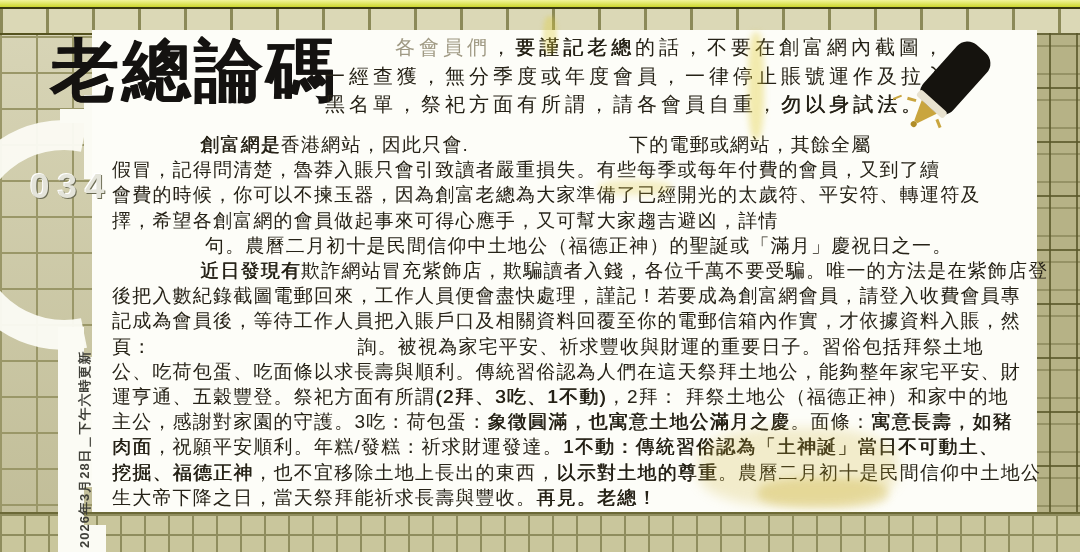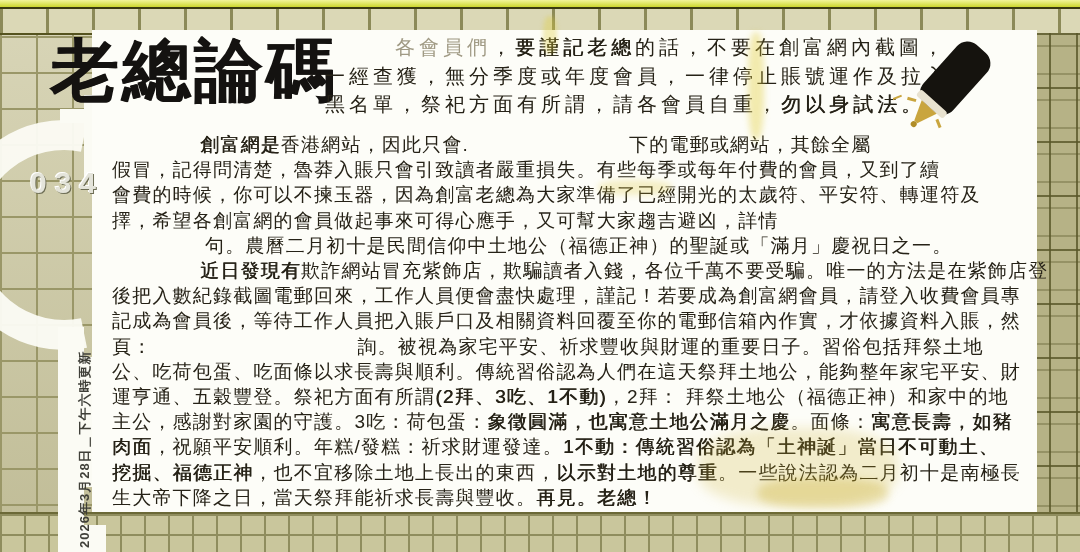--- a/index.html
+++ b/index.html
@@ -44,21 +44,21 @@
     background-image:
       linear-gradient(#8f8d5e 2px,transparent 2px),
       linear-gradient(90deg,#8f8d5e 2px,transparent 2px);
     background-size:24px 20px;
     border-top:2px solid #6b6937;
   }
   
   .ornament{position:absolute;left:-12px;top:95px;z-index:1;}
   .issue-badge{
     position:absolute;left:30px;top:166px;z-index:3;
-    font-size:30px;font-weight:bold;letter-spacing:8px;color:#e4e4da;
+    font-size:35px;font-weight:bold;letter-spacing:8px;color:#e4e4da;
     text-shadow:1px 1px 0 #6d6d55,-1px -1px 0 #ffffff;
   }
   .v-date{
     position:absolute;left:76px;top:548px;z-index:3;
     transform:rotate(-90deg);transform-origin:0 0;
     white-space:nowrap;font-size:13px;letter-spacing:1px;color:#3f3f38;font-weight:bold;
   }
   
   .paper{
     position:absolute;left:92px;top:30px;width:945px;height:482px;z-index:2;
@@ -150,21 +150,21 @@
       <div class="tl"><span>擇，希望各創富網的會員做起事來可得心應手，又可幫大家趨吉避凶，詳情</span></div>
       <div class="tl" style="padding-left: 93px;"><span>句。農曆二月初十是民間信仰中土地公（福德正神）的聖誕或「滿月」慶祝日之一。</span></div>
       <div class="tl" style="padding-left: 88px;"><span class="b">近日發現有</span><span>欺詐網站冒充紫飾店，欺騙讀者入錢，各位千萬不要受騙。唯一的方法是在紫飾店登</span></div>
       <div class="tl"><span>後把入數紀錄截圖電郵回來，工作人員便會盡快處理，謹記！若要成為創富網會員，請登入收費會員專</span></div>
       <div class="tl"><span>記成為會員後，等待工作人員把入賬戶口及相關資料回覆至你的電郵信箱內作實，才依據資料入賬，然</span></div>
       <div class="tl"><span>頁：</span><span class="gap" style="width: 205px;"></span><span>詢。被視為家宅平安、祈求豐收與財運的重要日子。習俗包括拜祭土地</span></div>
       <div class="tl"><span>公、吃荷包蛋、吃面條以求長壽與順利。傳統習俗認為人們在這天祭拜土地公，能夠整年家宅平安、財</span></div>
       <div class="tl"><span>運亨通、五穀豐登。祭祀方面有所謂</span><span class="b">(2拜、3吃、1不動)</span><span>，2拜： 拜祭土地公（福德正神）和家中的地</span></div>
       <div class="tl"><span>主公，感謝對家園的守護。3吃：荷包蛋：</span><span class="b">象徵圓滿，也寓意土地公滿月之慶</span><span>。面條：</span><span class="b">寓意長壽，如豬</span></div>
       <div class="tl"><span class="b">肉面</span><span>，祝願平安順利。年糕/發糕：祈求財運發達。</span><span class="b">1不動：傳統習俗認為「土神誕」當日不可動土、</span></div>
-      <div class="tl"><span class="b">挖掘、福德正神</span><span>，也不宜移除土地上長出的東西，</span><span class="b">以示對土地的尊重</span><span>。一些說法認為二月初十是南極長</span></div>
+      <div class="tl"><span class="b">挖掘、福德正神</span><span>，也不宜移除土地上長出的東西，</span><span class="b">以示對土地的尊重</span><span>。農曆二月初十是民間信仰中土地公</span></div>
       <div class="tl"><span>生大帝下降之日，當天祭拜能祈求長壽與豐收。</span><span class="b">再見。老總！</span></div>
     </div>
 
   <div class="smudge sm1"></div>
   <div class="smudge sm2"></div>
   <div class="smudge sm3"></div>
   <div class="smudge sm4"></div>
   <div class="smudge sm5"></div>
 </div>
 

